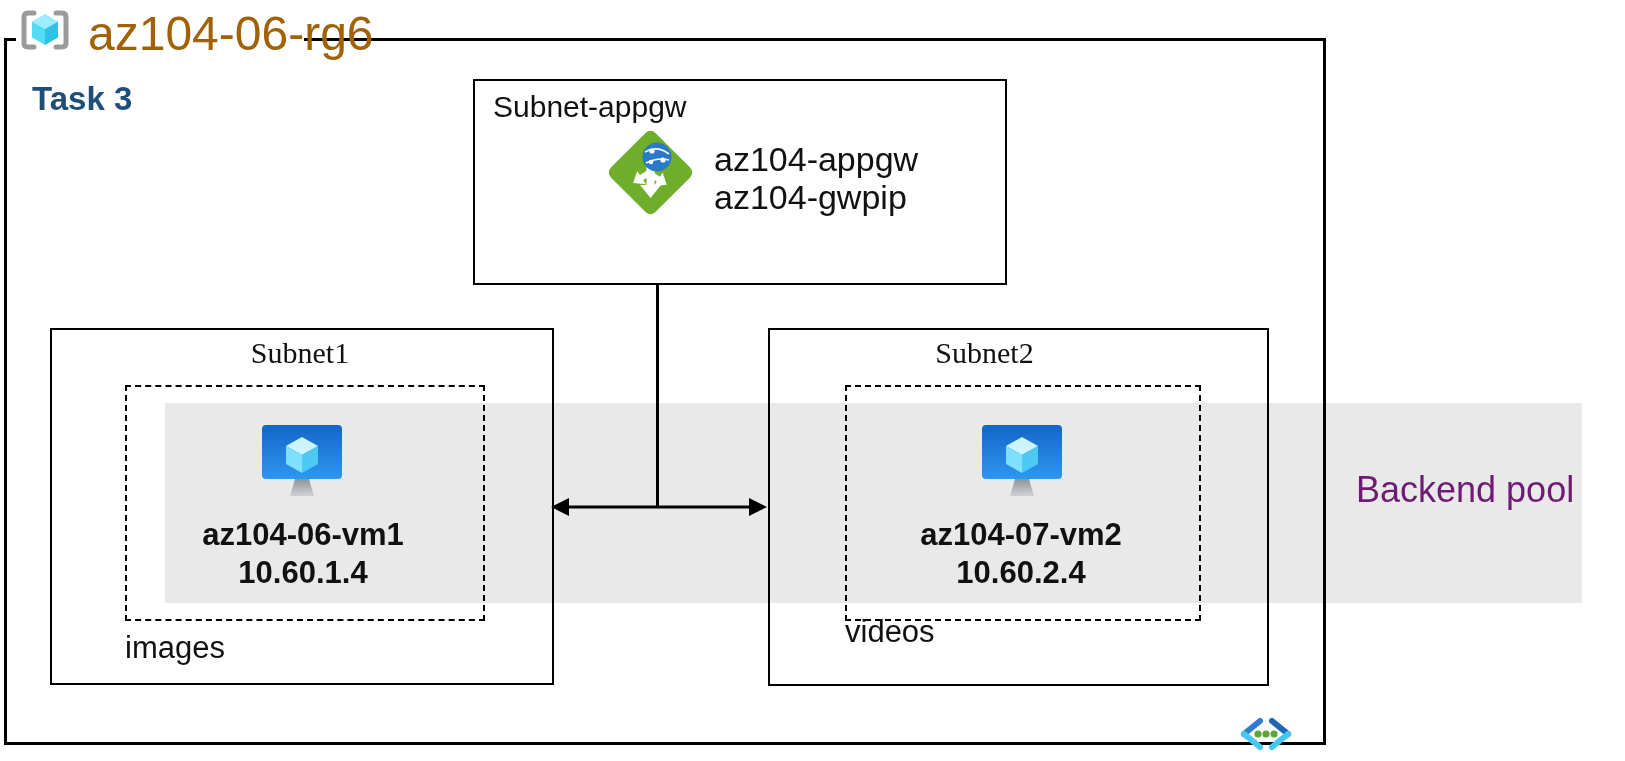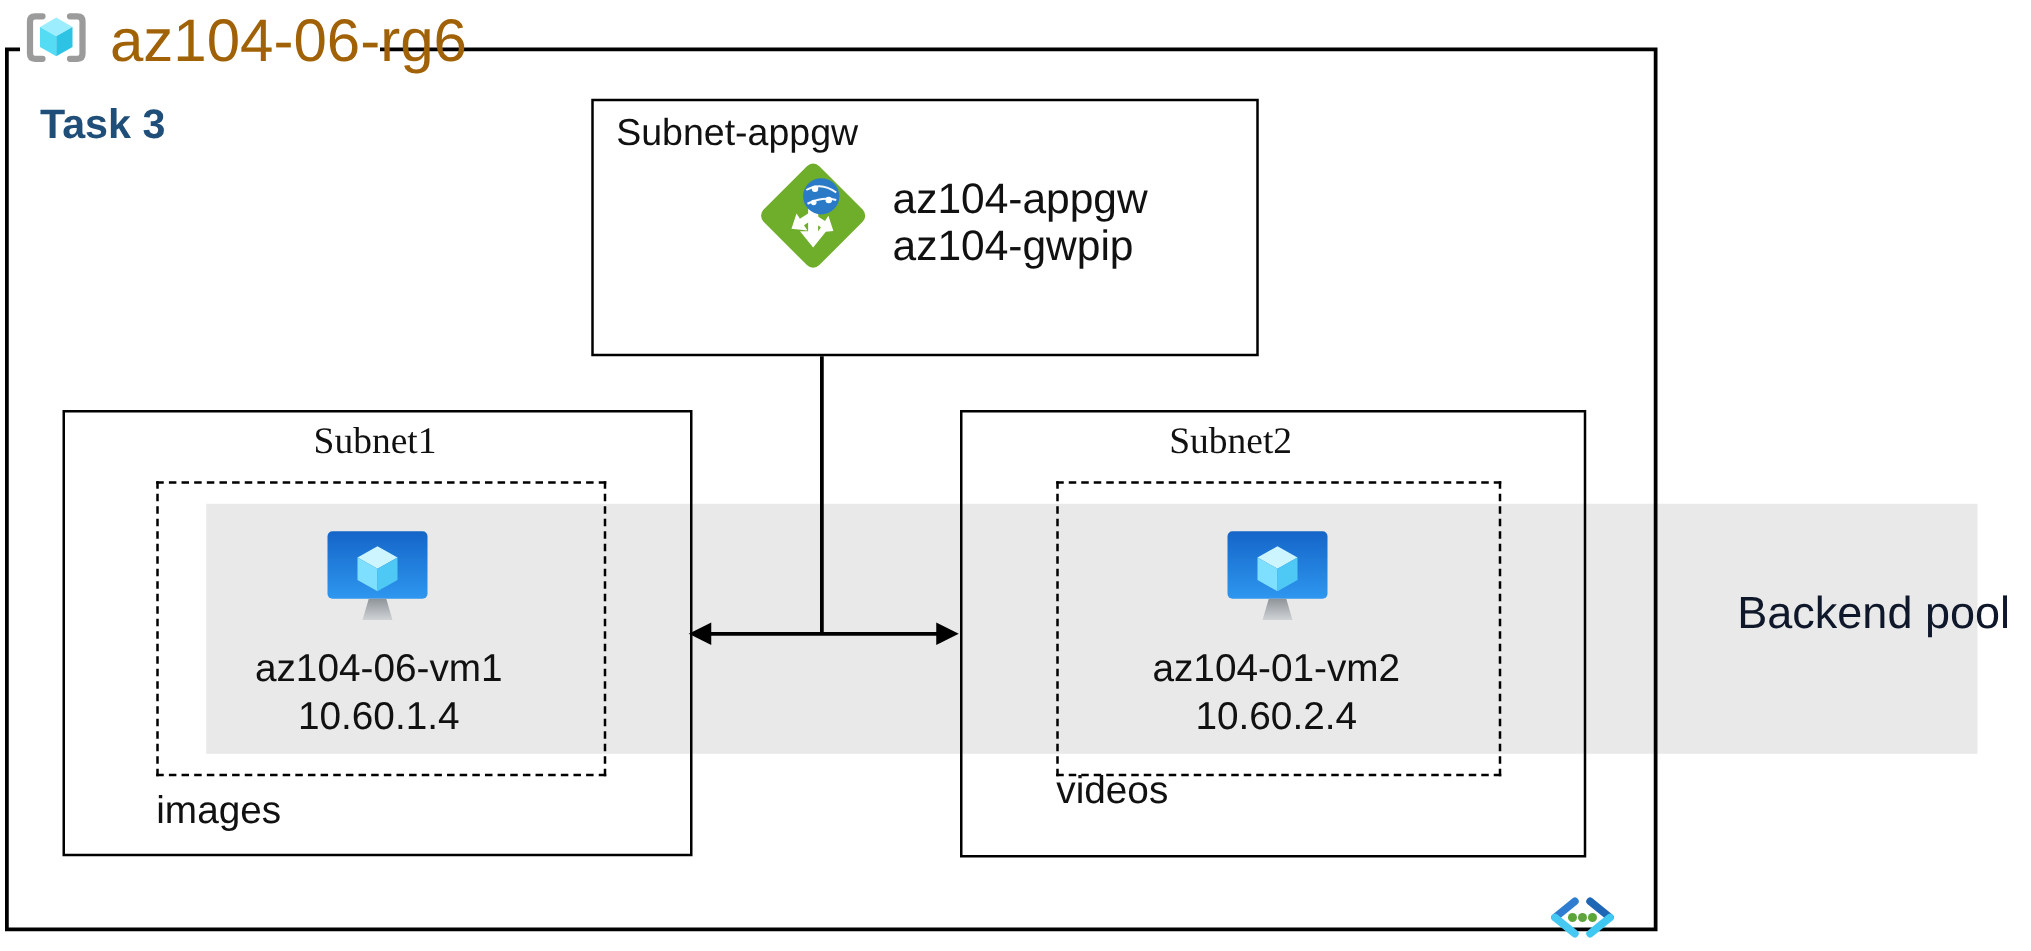--- a/index.html
+++ b/index.html
@@ -14,21 +14,21 @@
     color:#111;
   }
   .abs{position:absolute;}
   
   #backend-band{
     left:165px;top:403px;width:1417px;height:200px;
     background:var(--band-color);z-index:1;
   }
   #backend-label{
     left:1356px;top:470px;width:252px;height:40px;line-height:40px;
-    font-size:36px;text-align:right;z-index:6;color:#0f172a;
+    font-size:36px;text-align:left;z-index:6;color:#701a75;
   }
   
   #rg-box{
     left:4px;top:38px;width:1316px;height:701px;
     border:3px solid var(--line-color);z-index:2;background:transparent;
   }
   #rg-title-gap{left:16px;top:34px;width:288px;height:11px;background:#fff;z-index:3;}
   #rg-icon{left:20px;top:9px;z-index:4;}
   #rg-title{left:88px;top:12px;height:44px;line-height:44px;font-size:48px;z-index:4;color:#a16207;}
   #task-label{left:32px;top:80px;font-size:33px;font-weight:bold;color:var(--task-color);z-index:4;}
@@ -43,21 +43,21 @@
   #subnet2-box{left:768px;top:328px;width:497px;height:354px;}
   .subnet-label{top:336px;font-size:30px;text-align:center;z-index:4;font-family:Liberation Serif, serif;}
   #subnet1-label{left:50px;width:500px;}
   #subnet2-label{left:736px;width:497px;}
   .dashed-box{border:2px dashed var(--line-color);background:transparent;z-index:3;}
   #dashed1{left:125px;top:385px;width:356px;height:232px;}
   #dashed2{left:845px;top:385px;width:352px;height:232px;}
   .vm-icon{z-index:5;}
   #vm1-icon{left:261px;top:424px;}
   #vm2-icon{left:981px;top:424px;}
-  .vm-text{font-size:31px;line-height:38px;text-align:center;z-index:5;}
+  .vm-text{font-size:31px;line-height:38px;text-align:center;z-index:5;font-weight:bold;}
   #vm1-text{left:125px;top:516px;width:356px;}
   #vm2-text{left:845px;top:516px;width:352px;}
   .content-label{font-size:31px;text-align:left;z-index:4;}
   #images-label{left:125px;top:630px;width:356px;}
   #videos-label{left:845px;top:614px;width:352px;}
   
   #connectors{left:0;top:0;width:1625px;height:761px;z-index:2;pointer-events:none;}
   
   #vnet-icon{left:1236px;top:716px;z-index:5;}
 </style>
@@ -142,21 +142,21 @@
 <div class="abs subnet-label" id="subnet2-label">Subnet2</div>
 <div class="abs dashed-box" id="dashed2"></div>
 <svg class="abs vm-icon" id="vm2-icon" width="82" height="78" viewBox="0 0 82 78">
   <rect x="1" y="1" width="80" height="54" rx="4" fill="url(#scr1)"></rect>
   <polygon points="41,13 57,22 41,31 25,22" fill="#cdf5ff"></polygon>
   <polygon points="25,22 41,31 41,49 25,40" fill="#7fdfff"></polygon>
   <polygon points="57,22 41,31 41,49 57,40" fill="#4ec9f5"></polygon>
   <polygon points="34,55 48,55 53,72 29,72" fill="url(#stand1)"></polygon>
 </svg>
 <div class="abs vm-text" id="vm2-text">
-  <div>az104-01-vm2</div>
+  <div>az104-07-vm2</div>
   <div>10.60.2.4</div>
 </div>
 <div class="abs content-label" id="videos-label">videos</div>
 
 <svg class="abs" id="vnet-icon" width="60" height="36" viewBox="0 0 60 36">
   <path d="M24,5 L8,18" stroke="#2e7dd1" stroke-width="6" stroke-linecap="round" fill="none"></path>
   <path d="M8,18 L24,31" stroke="#45c8f1" stroke-width="6" stroke-linecap="round" fill="none"></path>
   <path d="M36,5 L52,18" stroke="#1f66b5" stroke-width="6" stroke-linecap="round" fill="none"></path>
   <path d="M52,18 L36,31" stroke="#3fc8f2" stroke-width="6" stroke-linecap="round" fill="none"></path>
   <circle cx="22" cy="18" r="3.6" fill="#5ba53b"></circle>

